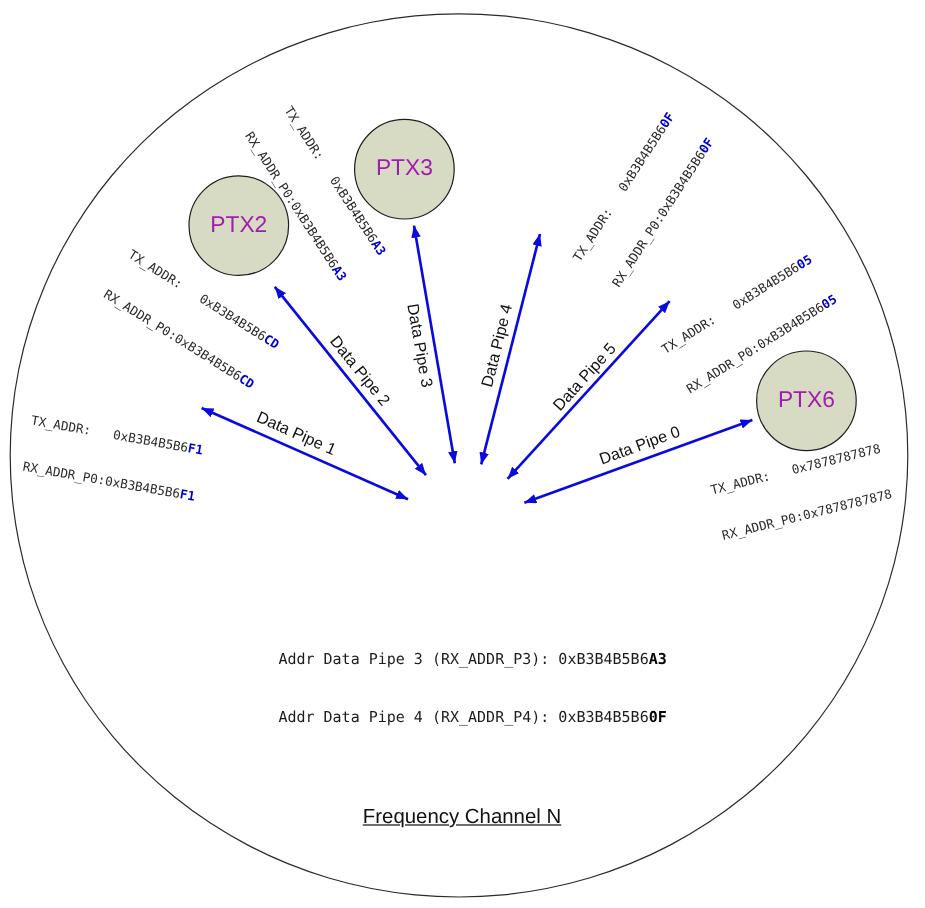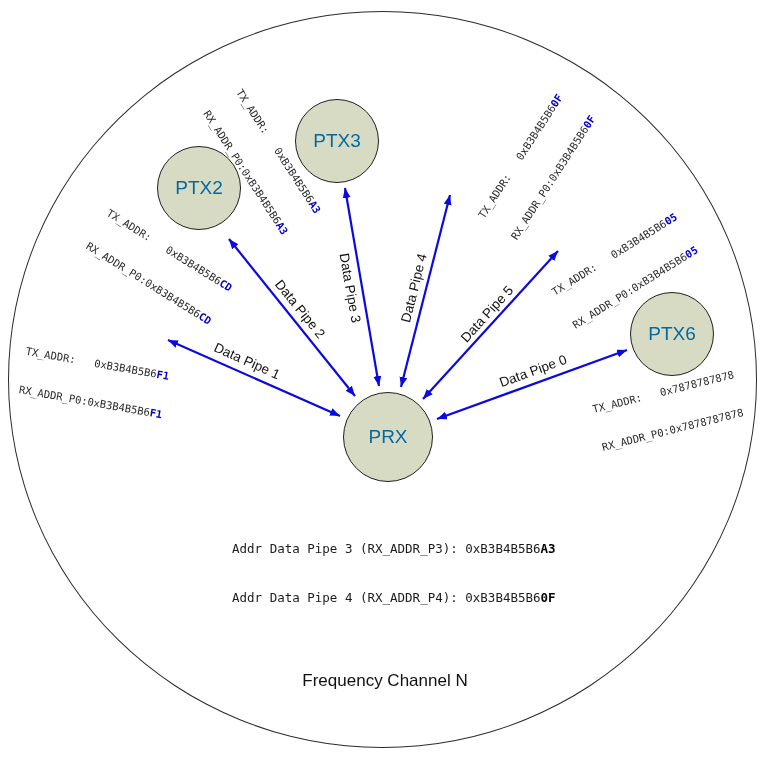--- a/index.html
+++ b/index.html
@@ -13,21 +13,21 @@
   }
 
   svg.arrows { position:absolute; left:0; top:0; width:771px; height:757px; pointer-events:none; }
   .arrow { stroke:var(--arrow,#0a0ae0); stroke-width:2.2; }
   .ah-path { fill:var(--arrow,#0a0ae0); }
 
   .node {
     position:absolute; border:1.3px solid #1f1f1f; border-radius:50%;
     background:var(--node_fill,#d8dbc4);
     display:flex; align-items:center; justify-content:center;
-    font-size:19px; color:#0369a1;
+    font-size:19px; color:#a21caf;
   }
 
   .pipe-label {
     position:absolute; transform:translate(-50%,-50%) rotate(var(--rot,0deg));
     font-size:13.5px; color:#111; white-space:nowrap;
   }
 
   .addr {
     position:absolute; transform:translate(-50%,-50%) rotate(var(--rot,0deg));
     font-family:"DejaVu Sans Mono", monospace; font-size:10.5px; line-height:13px;
@@ -37,21 +37,21 @@
 
   .addr-table {
     position:absolute; left:232px; top:509px;
     font-family:"DejaVu Sans Mono", monospace; font-size:12.5px; line-height:16.2px;
     color:#1c1c1c; white-space:pre;
   }
   .hlb { font-weight:bold; color:#000; }
 
   .freq-label {
     position:absolute; left:385px; top:681px; transform:translate(-50%,-50%);
-    font-size:17px; color:#111; white-space:nowrap;
+    font-size:17px; color:#111; white-space:nowrap;text-decoration:underline;
   }
 </style>
 </head>
 <body>
 
 <div class="canvas">
 
   <div class="outer-circle"></div>
 
   <svg class="arrows">
@@ -102,23 +102,20 @@
 
   <div class="node" style="left:157px; top:146px; width:84px; height:84px">
       <span>PTX2</span>
     </div>
   <div class="node" style="left:295px; top:99px; width:84px; height:84px">
       <span>PTX3</span>
     </div>
   <div class="node" style="left:630px; top:292px; width:84px; height:84px">
       <span>PTX6</span>
     </div>
-  <div class="node" style="left:343px; top:392px; width:90px; height:90px">
-      <span>PRX</span>
-    </div>
 
   <div class="addr-table">
     <div><span>Addr Data Pipe 3 (RX_ADDR_P3): 0xB3B4B5B6</span><span class="hlb">A3</span></div>
     <div><span>Addr Data Pipe 4 (RX_ADDR_P4): 0xB3B4B5B6</span><span class="hlb">0F</span></div>
     
   </div>
 
   <div class="freq-label">Frequency Channel N</div>
 
 </div>

